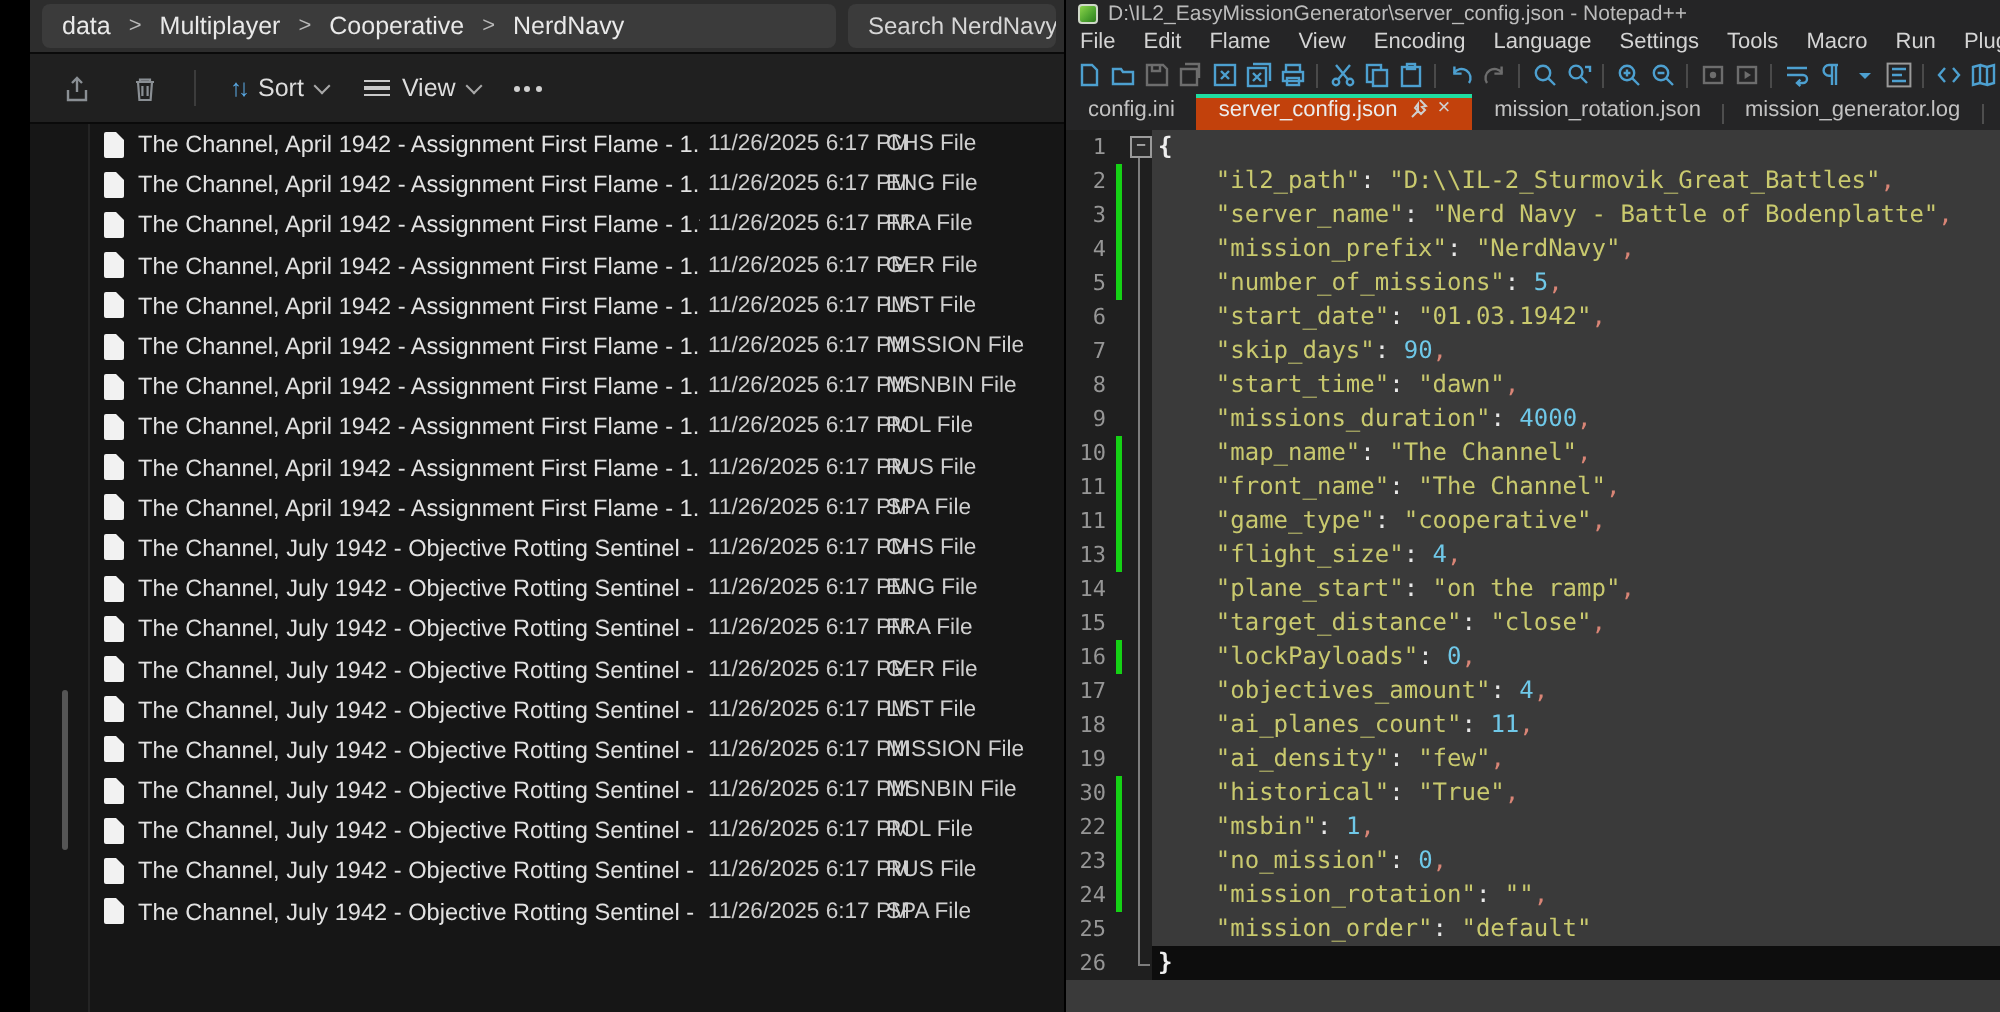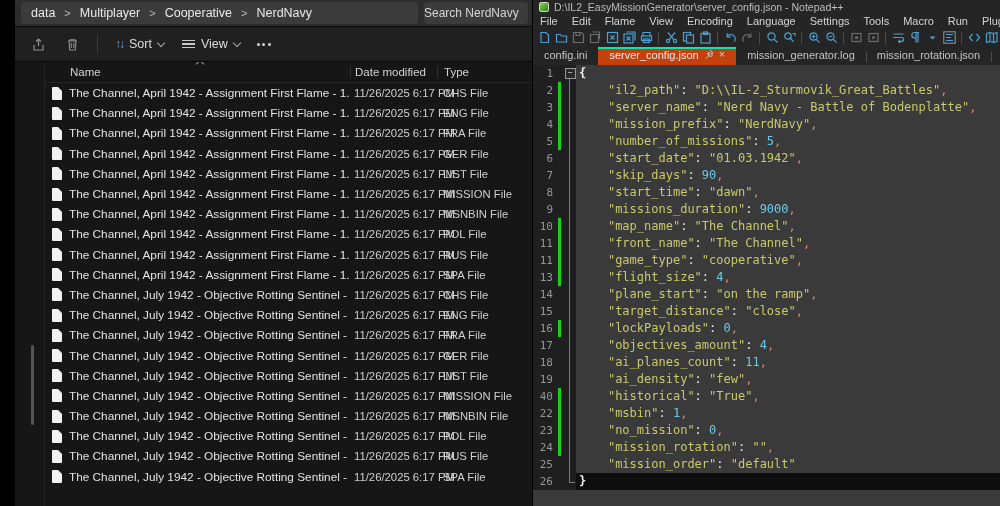--- a/index.html
+++ b/index.html
@@ -7,21 +7,21 @@
   .screen {
     width:1000px; height:506px; display:flex; overflow:hidden;
     font-family:"Liberation Sans", sans-serif; background:#161616;margin-left:15px;
   }
   
   .explorer { width:518px; height:506px; display:flex; flex-direction:column; background:#161616; border-right:1px solid #000; }
   .ex-topbar { height:26px; background:#2d2d2d; display:flex; align-items:center; gap:6px; padding:0 4px 0 6px; flex:none; }
   .crumb-pill { flex:1; height:22px; background:#3b3b3b; border-radius:4px; display:flex; align-items:center; padding:0 10px; gap:9px; overflow:hidden; }
   .crumb { color:#e9e9e9; font-size:12.5px; white-space:nowrap; cursor:default; }
   .crumb-sep { color:#b9b9b9; font-size:11px; }
-  .search-pill { width:104px; height:22px; background:#3b3b3b; border-radius:4px; display:flex; align-items:center; padding:0 0; color:#d6d6d6; font-size:12px; white-space:nowrap; overflow:hidden; }
+  .search-pill { width:104px; height:22px; background:#3b3b3b; border-radius:4px; display:flex; align-items:center; padding:0 10px; color:#d6d6d6; font-size:12px; white-space:nowrap; overflow:hidden; }
   .ex-toolbar { height:36px; background:#202020; border-top:1px solid #0a0a0a; border-bottom:1px solid #0a0a0a; display:flex; align-items:center; padding:0 10px; gap:4px; flex:none; }
   .tb-btn { display:flex; align-items:center; gap:6px; padding:4px 7px; border-radius:4px; color:#dcdcdc; font-size:12.5px; }
   .tb-btn svg { display:block; }
   .tb-sep { width:1px; height:18px; background:#3c3c3c; margin:0 6px; }
   .chev { width:6px; height:6px; border-right:1.4px solid #a8a8a8; border-bottom:1.4px solid #a8a8a8; transform:rotate(45deg); margin-top:-3px; }
   .dots { display:flex; gap:2.5px; padding:5px 6px; }
   .dots i { width:3px; height:3px; border-radius:50%; background:#d0d0d0; }
   .arrows { font-size:12px; color:#58a6e0; letter-spacing:-2px; }
   .viewbars { display:flex; flex-direction:column; gap:2px; }
   .viewbars i { width:13px; height:1.6px; background:#c9c9c9; }
@@ -126,26 +126,20 @@
           <i></i>
           <i></i>
           <i></i>
         </span>
     </div>
     <div class="ex-body">
       <div class="nav-strip">
         <div class="nav-scroll"></div>
       </div>
       <div class="list-area">
-        <div class="ex-header">
-          <span class="sort-caret"></span>
-          <span class="hdr-name">Name</span>
-          <span class="hdr-date">Date modified</span>
-          <span class="hdr-type">Type</span>
-        </div>
         <div class="ex-rows" id="exRows">
             <div class="ex-row">
               <span class="cell-name">
                 <span class="file-ic"></span>
                 <span>The Channel, April 1942 - Assignment First Flame - 1.chs</span>
               </span>
               <span class="cell-date">11/26/2025 6:17 PM</span>
               <span class="cell-type">CHS File</span>
             </div>
             <div class="ex-row">
@@ -485,24 +479,24 @@
           <span>config.ini</span>
         </div>
         <div class="tab active">
           <span>server_config.json</span>
           <span><svg width="10" height="10" viewBox="0 0 10 10">
               <path d="M6 1l3 3-2 .5L8.5 6 6.5 8 5 6.5 2 9.5M5 6.5 3.5 5l1.5-2z" fill="none" stroke="#cfcfcf" stroke-width="1"></path>
             </svg></span>
           <span class="tab-x">×</span>
         </div>
         <div class="tab">
+          <span>mission_rotation.json</span>
+        </div>
+        <div class="tab">
           <span>mission_generator.log</span>
-        </div>
-        <div class="tab">
-          <span>mission_rotation.json</span>
         </div>
         <div class="tab">
           <span>N</span>
         </div>
       </div>
     <div class="editor" id="nppEditor">
         <div class="eline">
           <span class="ln">1</span>
           <span class="chgcol"></span>
           <span class="foldcol open"></span>
@@ -547,21 +541,21 @@
         <div class="eline">
           <span class="ln">8</span>
           <span class="chgcol"></span>
           <span class="foldcol mid"></span>
           <span class="ecode"><span class="tok-plain">    </span><span class="tok-key">"start_time"</span><span class="tok-plain">: </span><span class="tok-str">"dawn"</span><span class="tok-comma">,</span></span>
         </div>
         <div class="eline">
           <span class="ln">9</span>
           <span class="chgcol"></span>
           <span class="foldcol mid"></span>
-          <span class="ecode"><span class="tok-plain">    </span><span class="tok-key">"missions_duration"</span><span class="tok-plain">: </span><span class="tok-num">9000</span><span class="tok-comma">,</span></span>
+          <span class="ecode"><span class="tok-plain">    </span><span class="tok-key">"missions_duration"</span><span class="tok-plain">: </span><span class="tok-num">4000</span><span class="tok-comma">,</span></span>
         </div>
         <div class="eline">
           <span class="ln">10</span>
           <span class="chgcol on"></span>
           <span class="foldcol mid"></span>
           <span class="ecode"><span class="tok-plain">    </span><span class="tok-key">"map_name"</span><span class="tok-plain">: </span><span class="tok-str">"The Channel"</span><span class="tok-comma">,</span></span>
         </div>
         <div class="eline">
           <span class="ln">11</span>
           <span class="chgcol on"></span>
@@ -610,21 +604,21 @@
           <span class="foldcol mid"></span>
           <span class="ecode"><span class="tok-plain">    </span><span class="tok-key">"ai_planes_count"</span><span class="tok-plain">: </span><span class="tok-num">11</span><span class="tok-comma">,</span></span>
         </div>
         <div class="eline">
           <span class="ln">19</span>
           <span class="chgcol"></span>
           <span class="foldcol mid"></span>
           <span class="ecode"><span class="tok-plain">    </span><span class="tok-key">"ai_density"</span><span class="tok-plain">: </span><span class="tok-str">"few"</span><span class="tok-comma">,</span></span>
         </div>
         <div class="eline">
-          <span class="ln">40</span>
+          <span class="ln">30</span>
           <span class="chgcol on"></span>
           <span class="foldcol mid"></span>
           <span class="ecode"><span class="tok-plain">    </span><span class="tok-key">"historical"</span><span class="tok-plain">: </span><span class="tok-str">"True"</span><span class="tok-comma">,</span></span>
         </div>
         <div class="eline">
           <span class="ln">22</span>
           <span class="chgcol on"></span>
           <span class="foldcol mid"></span>
           <span class="ecode"><span class="tok-plain">    </span><span class="tok-key">"msbin"</span><span class="tok-plain">: </span><span class="tok-num">1</span><span class="tok-comma">,</span></span>
         </div>

